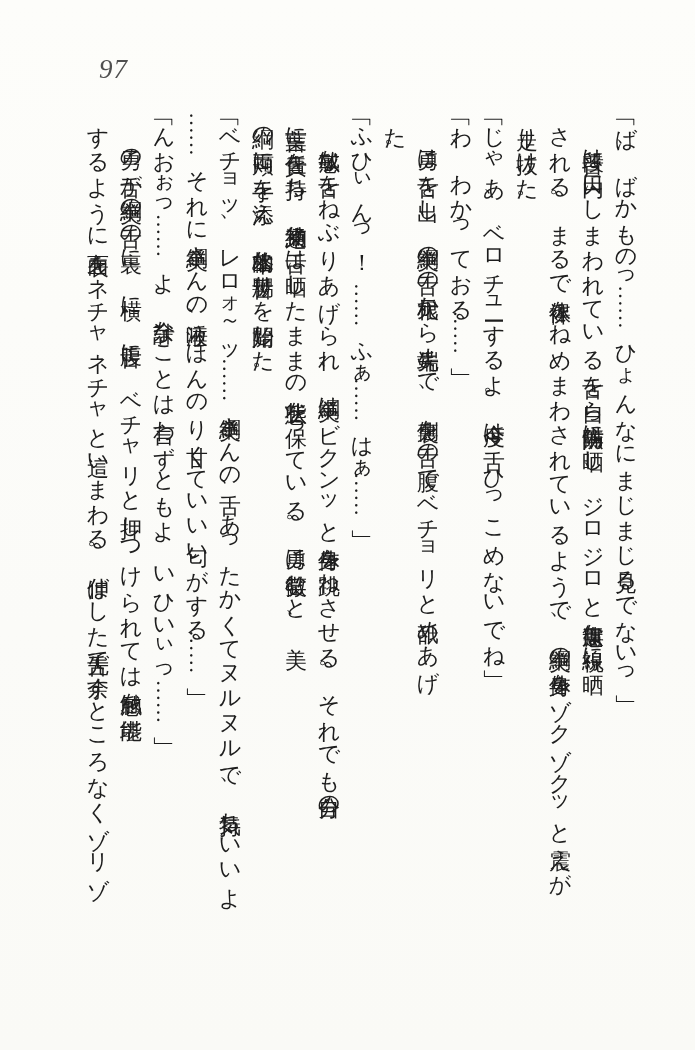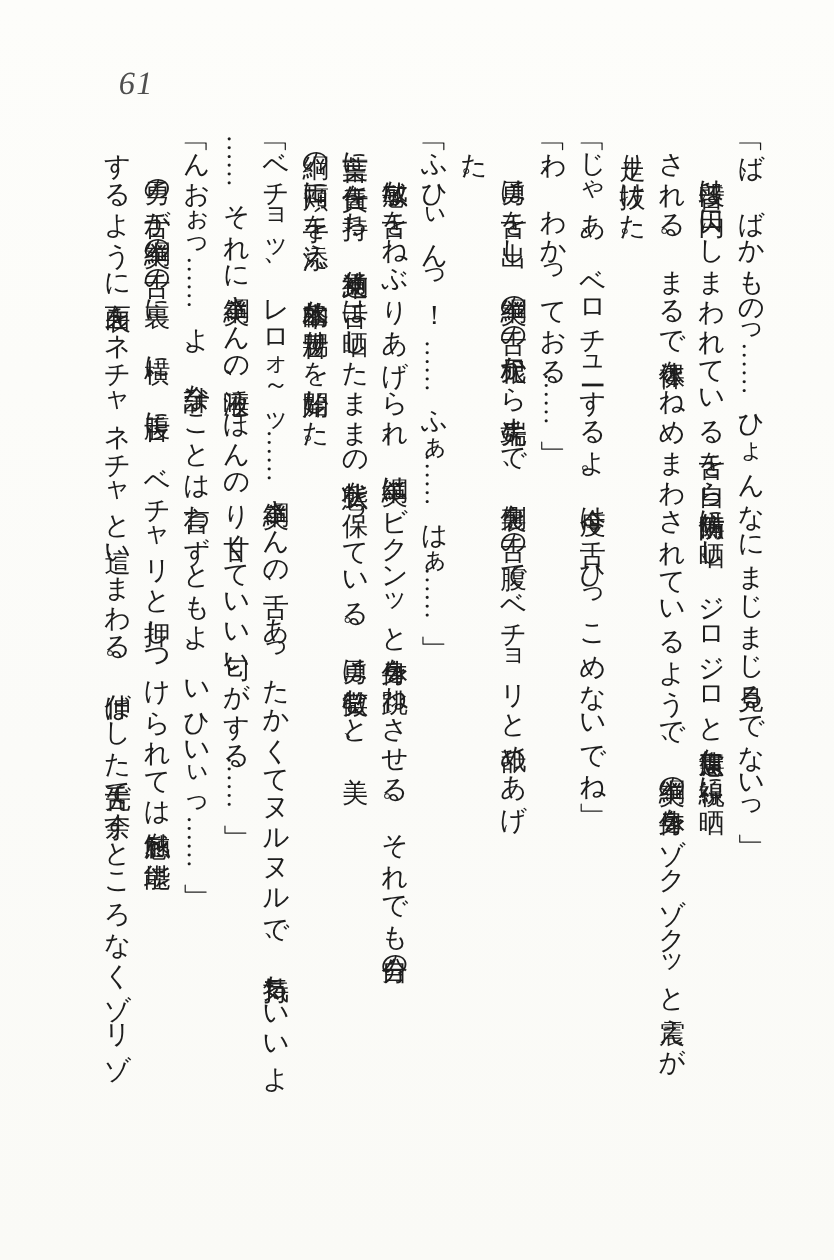--- a/index.html
+++ b/index.html
@@ -45,21 +45,21 @@
     padding: 0;
     line-height: 33px;
     letter-spacing: 0;
     white-space: nowrap;
   }
 </style>
 </head>
 <body>
 
 <div class="page">
-  <div class="page-number">61</div>
+  <div class="page-number">97</div>
 
   <div class="text-area">
     <p class="line">「ば、ばかものっ……ひょんなにまじまじ見るでないっ」</p>
     <p class="line">　普段は口内にしまわれている舌を自ら無防備に晒し、ジロジロと無遠慮な視線に晒</p>
     <p class="line">される。まるで裸体をねめまわされているようで、美綱の身体をゾクゾクッと震えが</p>
     <p class="line">走り抜けた。</p>
     <p class="line">「じゃあ、ベロチューするよ。今度は舌、ひっこめないでね」</p>
     <p class="line">「わ、わかっておる……」</p>
     <p class="line">　勇は舌を出し、美綱の舌の根元から先端まで、裏側を舌の腹でベチョリと舐めあげ</p>
     <p class="line">た。</p>

